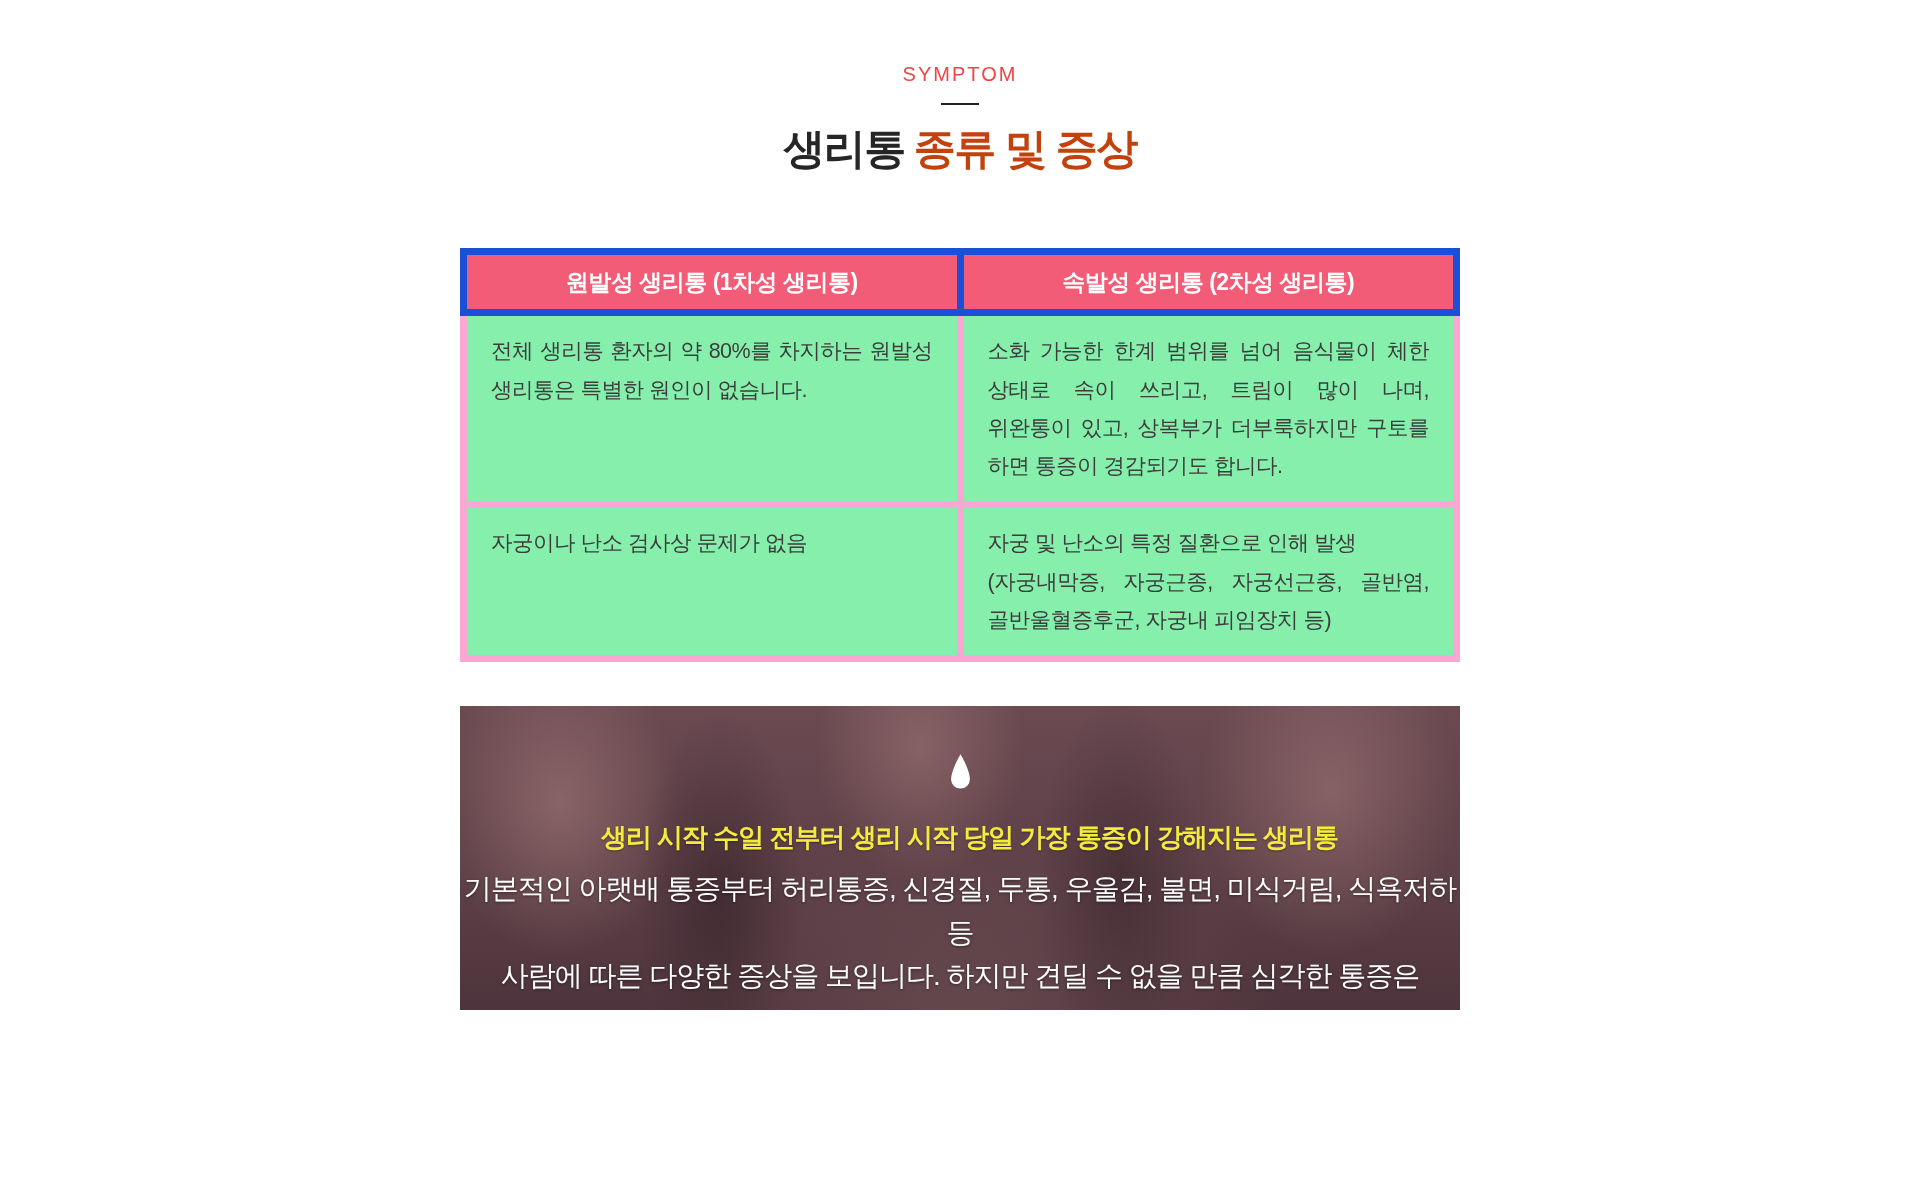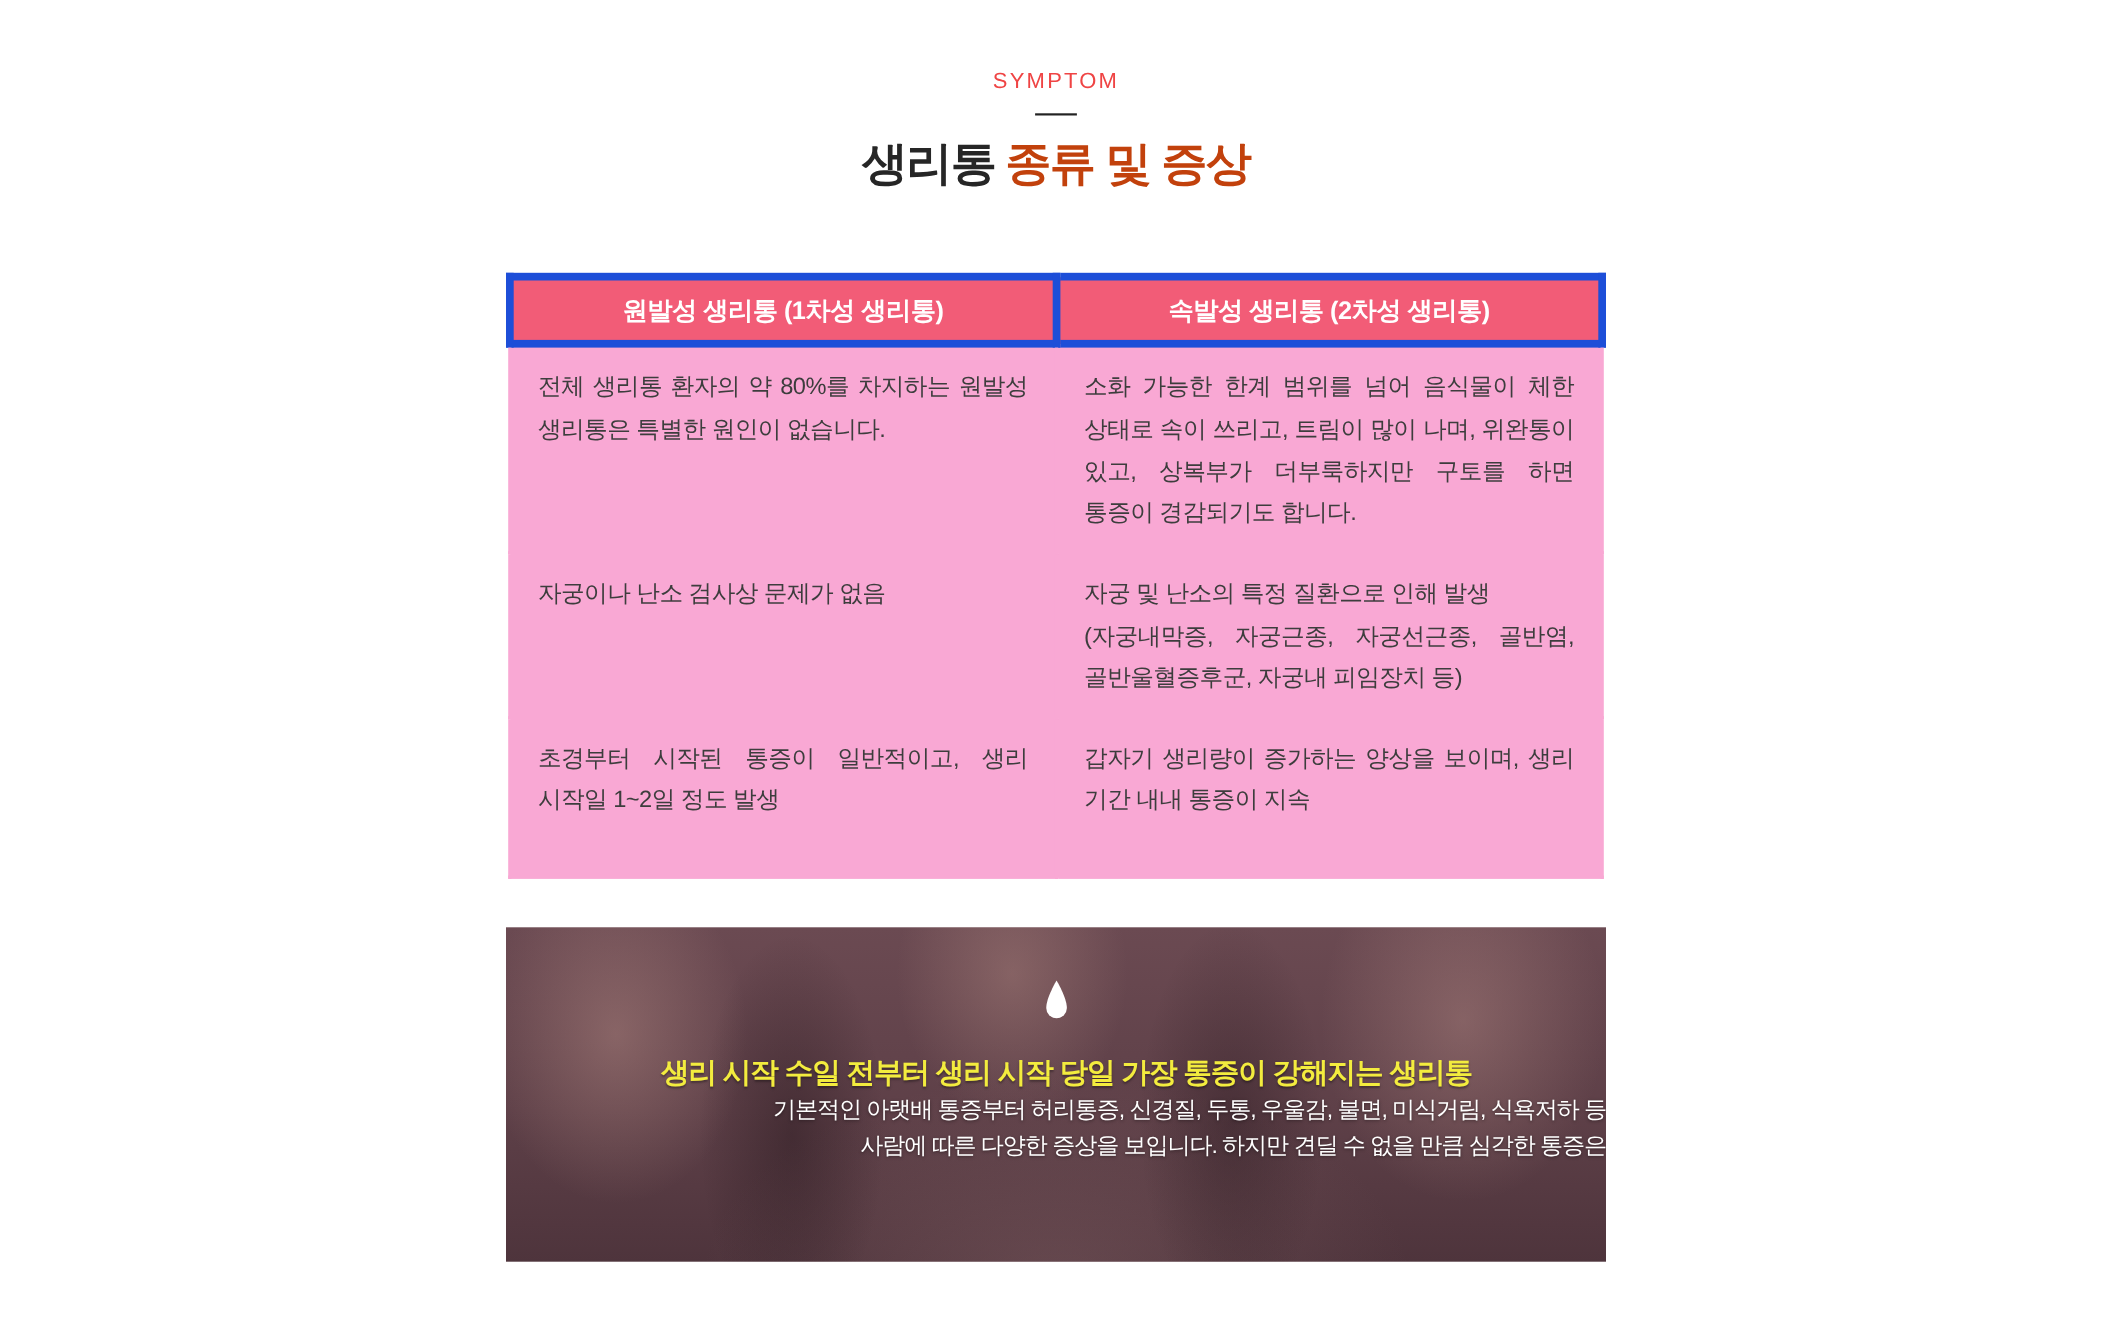--- a/index.html
+++ b/index.html
@@ -48,31 +48,31 @@
     background: #F25C77;
     color: #ffffff;
     font-size: 23px;
     font-weight: 700;
     letter-spacing: -0.5px;
     border: 7px solid #1d4ed8;
     text-align: center;
     vertical-align: middle;
   }
   table.compare td {
-    border: 3px solid #f9a8d4;
+    border: 7px solid #f9a8d4;
     vertical-align: top;
     padding: 16px 24px;
     font-size: 21.5px;
     line-height: 1.78;
     color: #3d3d3d;
     letter-spacing: -0.5px;
     text-align: justify;
     word-break: keep-all;
     white-space: pre-line;
-    background: #f9a8d4;
+    background: #86efac;
   }
   tr.r1 td { height: 182px; }
   tr.r2 td { height: 139px; }
   tr.r3 td { height: 145px; }
 
   .banner {
     position: relative;
     width: 1000px;
     height: 304px;
     margin: 44px auto 0;
@@ -91,23 +91,24 @@
     margin-top: 24px;
     text-align: center;
     color: #F3EC3E;
     font-size: 26px;
     font-weight: 700;
     letter-spacing: -1px;
     text-shadow: 0 1px 2px rgba(0,0,0,0.35);
     margin-left: 19px;
   }
   .banner .body-lines {
-    text-align: right;
+    margin-top: 12px;
+    text-align: center;
     color: #ffffff;
-    font-size: 21px;
+    font-size: 28px;
     line-height: 1.55;
     letter-spacing: -1px;
     text-shadow: 0 1px 3px rgba(0,0,0,0.45);
   }
 </style>
 </head>
 <body>
 
 <div class="content">
 
@@ -126,24 +127,20 @@
     <tbody>
       <tr class="r1">
         <td>전체 생리통 환자의 약 80%를 차지하는 원발성 생리통은 특별한 원인이 없습니다.</td>
         <td>소화 가능한 한계 범위를 넘어 음식물이 체한 상태로 속이 쓰리고, 트림이 많이 나며, 위완통이 있고, 상복부가 더부룩하지만 구토를 하면 통증이 경감되기도 합니다.</td>
       </tr>
       <tr class="r2">
         <td>자궁이나 난소 검사상 문제가 없음</td>
         <td>자궁 및 난소의 특정 질환으로 인해 발생
 (자궁내막증, 자궁근종, 자궁선근종, 골반염, 골반울혈증후군, 자궁내 피임장치 등)</td>
       </tr>
-      <tr class="r3">
-        <td>초경부터 시작된 통증이 일반적이고, 생리 시작일 1~2일 정도 발생</td>
-        <td>갑자기 생리량이 증가하는 양상을 보이며, 생리 기간 내내 통증이 지속</td>
-      </tr>
     </tbody>
   </table>
 
   <div class="banner">
     <div class="drop-wrap">
       <svg width="25" height="38" viewBox="0 0 24 36" aria-hidden="true">
         <path d="M12 0 C12 0 3 15 3 24 a9 9 0 0 0 18 0 C21 15 12 0 12 0 Z" fill="#ffffff"></path>
       </svg>
     </div>
     <div class="headline">생리 시작 수일 전부터 생리 시작 당일 가장 통증이 강해지는 생리통</div>

